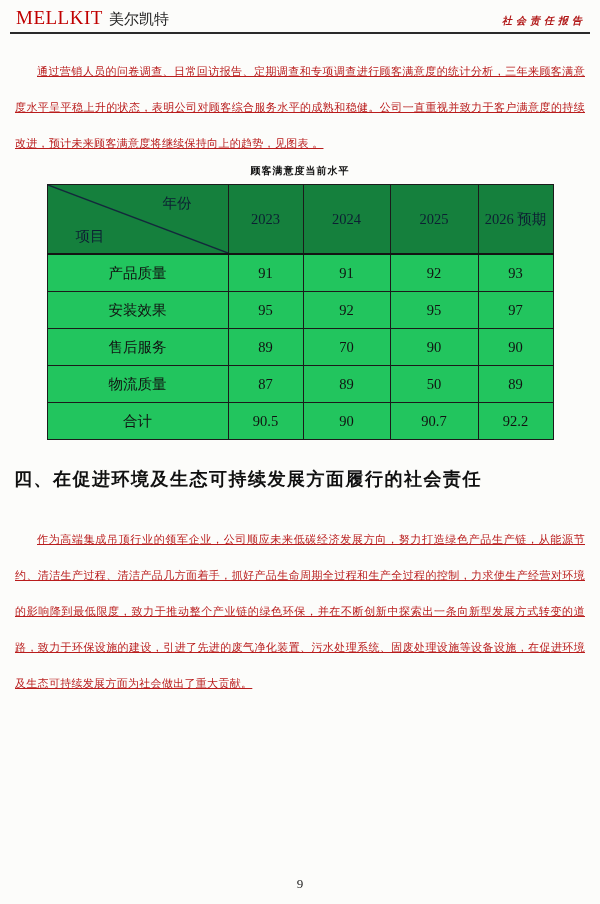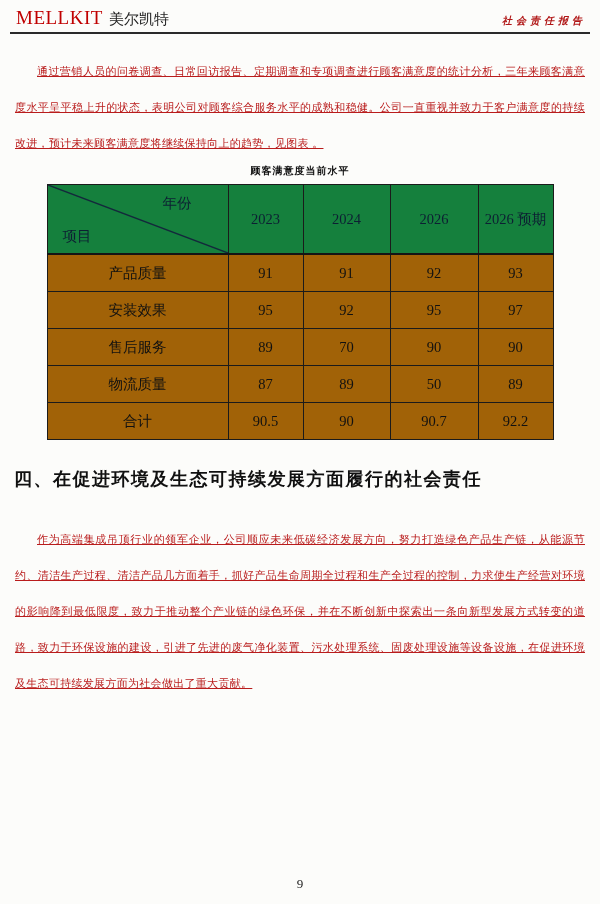--- a/index.html
+++ b/index.html
@@ -38,25 +38,25 @@
     width:506px; margin:6px auto 0; border-collapse:collapse; table-layout:fixed;
     font-family:"Liberation Serif", serif;
   }
   table.sat th, table.sat td {
     border:1px solid #1b1b1b; text-align:center; padding:0;
   }
   table.sat thead th {
     background:#15803d; height:68px; font-weight:400; font-size:14.5px;
     color:#0d1f33; border-bottom:2px solid #141414;
   }
-  table.sat tbody td { height:36px; font-size:14.5px; color:#111; background:#a16207; }
+  table.sat tbody td { height:36px; font-size:14.5px; color:#111; background:#22c55e; }
   th.corner { position:relative; }
   th.corner svg { position:absolute; left:0; top:0; width:100%; height:100%; display:block; }
   .c-yr  { position:absolute; top:9px;  right:36px; }
-  .c-item{ position:absolute; bottom:7px; left:15px; }
+  .c-item{ position:absolute; bottom:7px; left:28px; }
   
   .sec-head {
     margin:27px 14px 0; font-size:18px; font-weight:700; letter-spacing:1.5px;
     color:#101010; font-family:"Liberation Sans", sans-serif;
   }
   
   .pagenum {
     position:absolute; left:0; right:0; bottom:12px; text-align:center;
     font-family:"Liberation Serif", serif; font-size:13px; color:#222;
   }
@@ -89,21 +89,21 @@
       <tr>
         <th class="corner">
           <svg viewBox="0 0 100 100" preserveAspectRatio="none">
             <line x1="0" y1="0" x2="100" y2="100" stroke="#14283c" stroke-width="1.4" vector-effect="non-scaling-stroke"></line>
           </svg>
           <span class="c-yr">年份</span>
           <span class="c-item">项目</span>
         </th>
         <th>2023</th>
         <th>2024</th>
-        <th>2026</th>
+        <th>2025</th>
         <th>2026 预期</th>
       </tr>
     </thead>
     <tbody>
       <tr>
         <td>产品质量</td>
         <td>91</td>
         <td>91</td>
         <td>92</td>
         <td>93</td>

